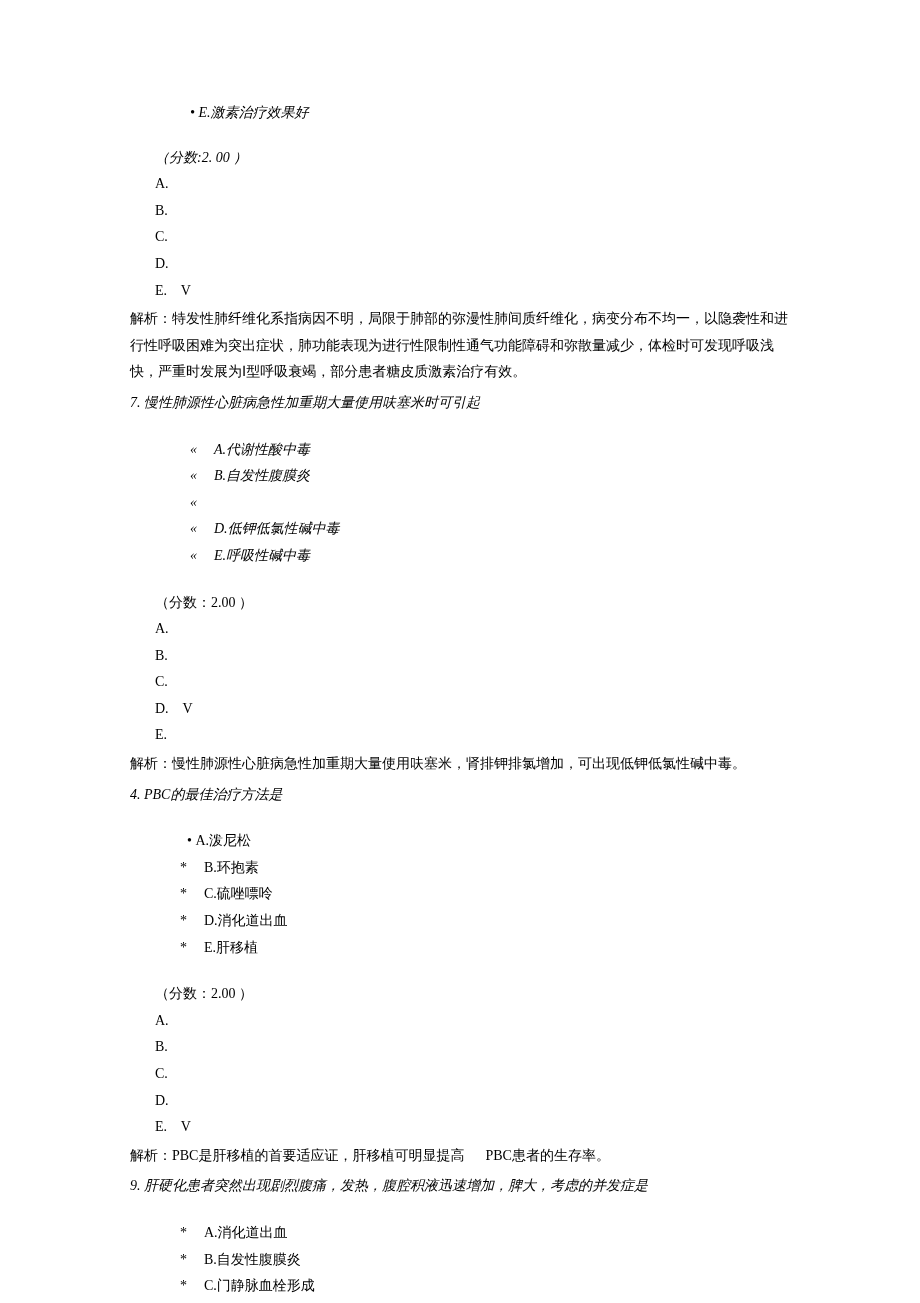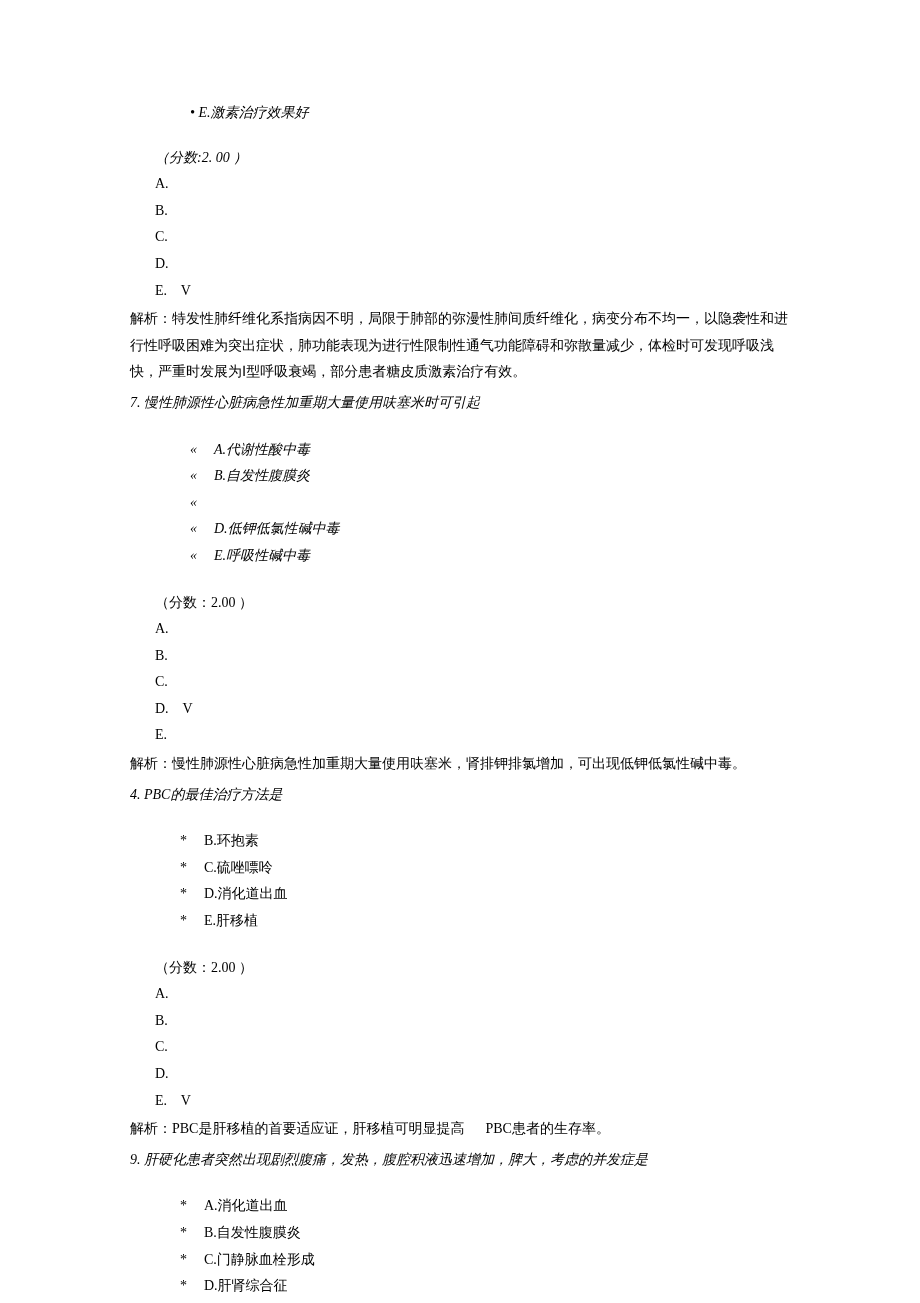--- a/index.html
+++ b/index.html
@@ -98,20 +98,21 @@
 <div class="answer-line">
   <span>D.</span>&nbsp;&nbsp;&nbsp;
   <span>V</span>
 </div>
 <div class="answer-line">E.</div>
 <div class="explain">解析：慢性肺源性心脏病急性加重期大量使用呋塞米，肾排钾排氯增加，可出现低钾低氯性碱中毒。</div>
 
 <div class="small-gap">4.  PBC的最佳治疗方法是</div>
 
 <div class="option-indent-star block-gap">
+  <div>&nbsp;&nbsp;<span>•</span>&nbsp;<span>A.泼尼松</span></div>
   <div class="bullet-row">
       <span class="mark">*</span>
       <span>B.环抱素</span>
     </div>
   <div class="bullet-row">
       <span class="mark">*</span>
       <span>C.硫唑嘌呤</span>
     </div>
   <div class="bullet-row">
       <span class="mark">*</span>

